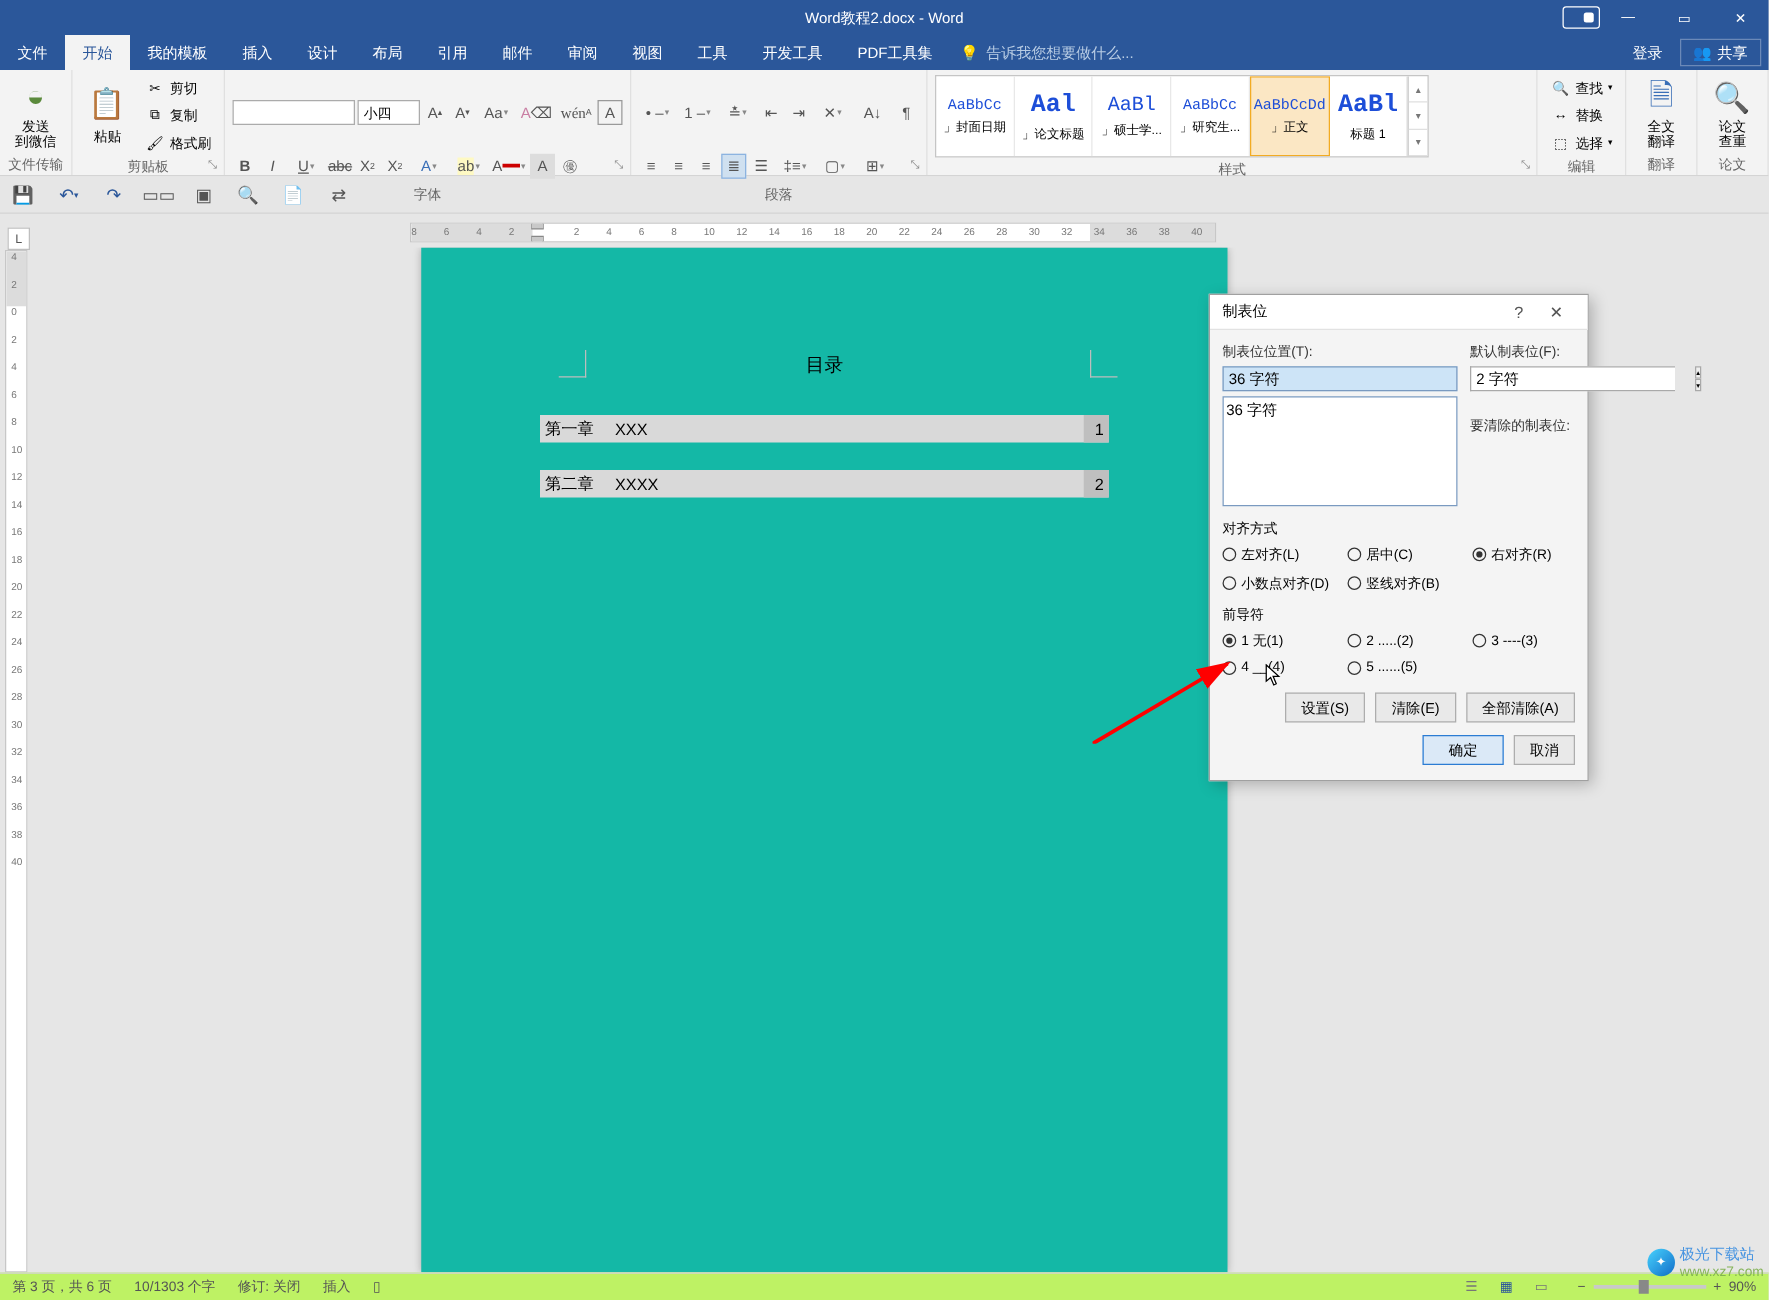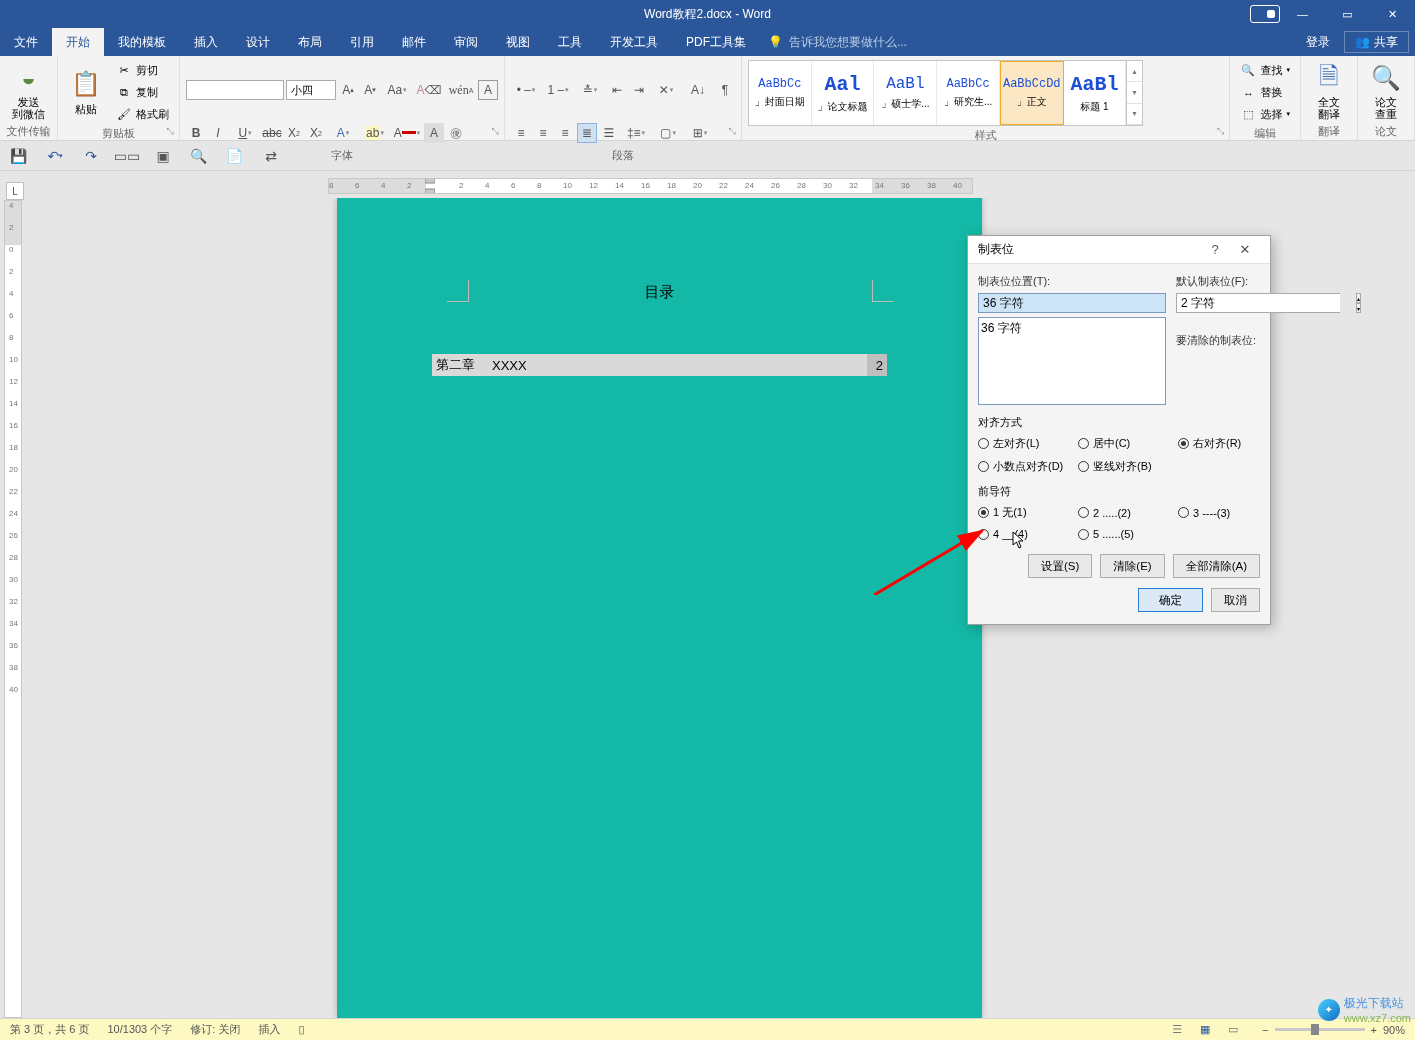--- a/index.html
+++ b/index.html
@@ -99,21 +99,21 @@
 .radiogrid { display:grid; grid-template-columns:100px 100px 90px; row-gap:8px; font-size:11px; }
 .radio { display:flex; align-items:center; gap:4px; }
 .radio .r { width:11px; height:11px; border:1px solid #333; border-radius:50%; display:inline-flex; align-items:center; justify-content:center; }
 .radio .r.on::after { content:""; width:5px; height:5px; background:#333; border-radius:50%; }
 .btnrow { display:flex; justify-content:flex-end; gap:8px; margin-top:14px; }
 .btnrow2 { margin-top:10px; }
 .dbutton { height:24px; padding:5px 12px; border:1px solid #adadad; background:#e9e9e9; font-size:11.5px; display:flex; align-items:center; }
 .dbutton.primary { border:1.5px solid #2b7cd3; background:#dbe9f7; padding:0 20px; }
 
 
-.statusbar { position:absolute; left:0; bottom:0; right:0; height:22px; background:#fef9c3; border-top:1px solid #d4d4d4; display:flex; align-items:center; font-size:11px; color:#555; padding:0 10px; gap:18px; }
+.statusbar { position:absolute; left:0; bottom:0; right:0; height:22px; background:#bef264; border-top:1px solid #d4d4d4; display:flex; align-items:center; font-size:11px; color:#555; padding:0 10px; gap:18px; }
 .statusbar .sp { flex:1; }
 .viewbtns { display:flex; gap:6px; align-items:center; }
 .viewbtns .vb { width:22px; height:18px; display:flex; align-items:center; justify-content:center; color:#777; }
 .zoom { display:flex; align-items:center; gap:6px; }
 .zoom .track { width:90px; height:3px; background:#c9c9c9; position:relative; }
 .zoom .thumb { position:absolute; left:36px; top:-4px; width:8px; height:11px; background:#888; }
 
 
 .arrow { position:absolute; left:874px; top:525px; width:120px; height:70px; pointer-events:none; }
 
@@ -427,20 +427,25 @@
     <span class="vruler-num" style="top: 462px;">38</span>
     <span class="vruler-num" style="top: 484px;">40</span>
   </div>
 
 <div class="canvas">
   <div class="page">
     <div class="crop tl"></div>
     <div class="crop tr"></div>
     <div class="doc-title">目录</div>
     <div style="height:30px"></div>
+    <div class="tocline">
+      <span class="chap">第一章</span>
+      <span class="txt">XXX</span>
+      <span class="pg">1</span>
+    </div>
     <div class="tocgap"></div>
     <div class="tocline">
       <span class="chap">第二章</span>
       <span class="txt">XXXX</span>
       <span class="pg">2</span>
     </div>
   </div>
 </div>
 
 <div class="dialog">

